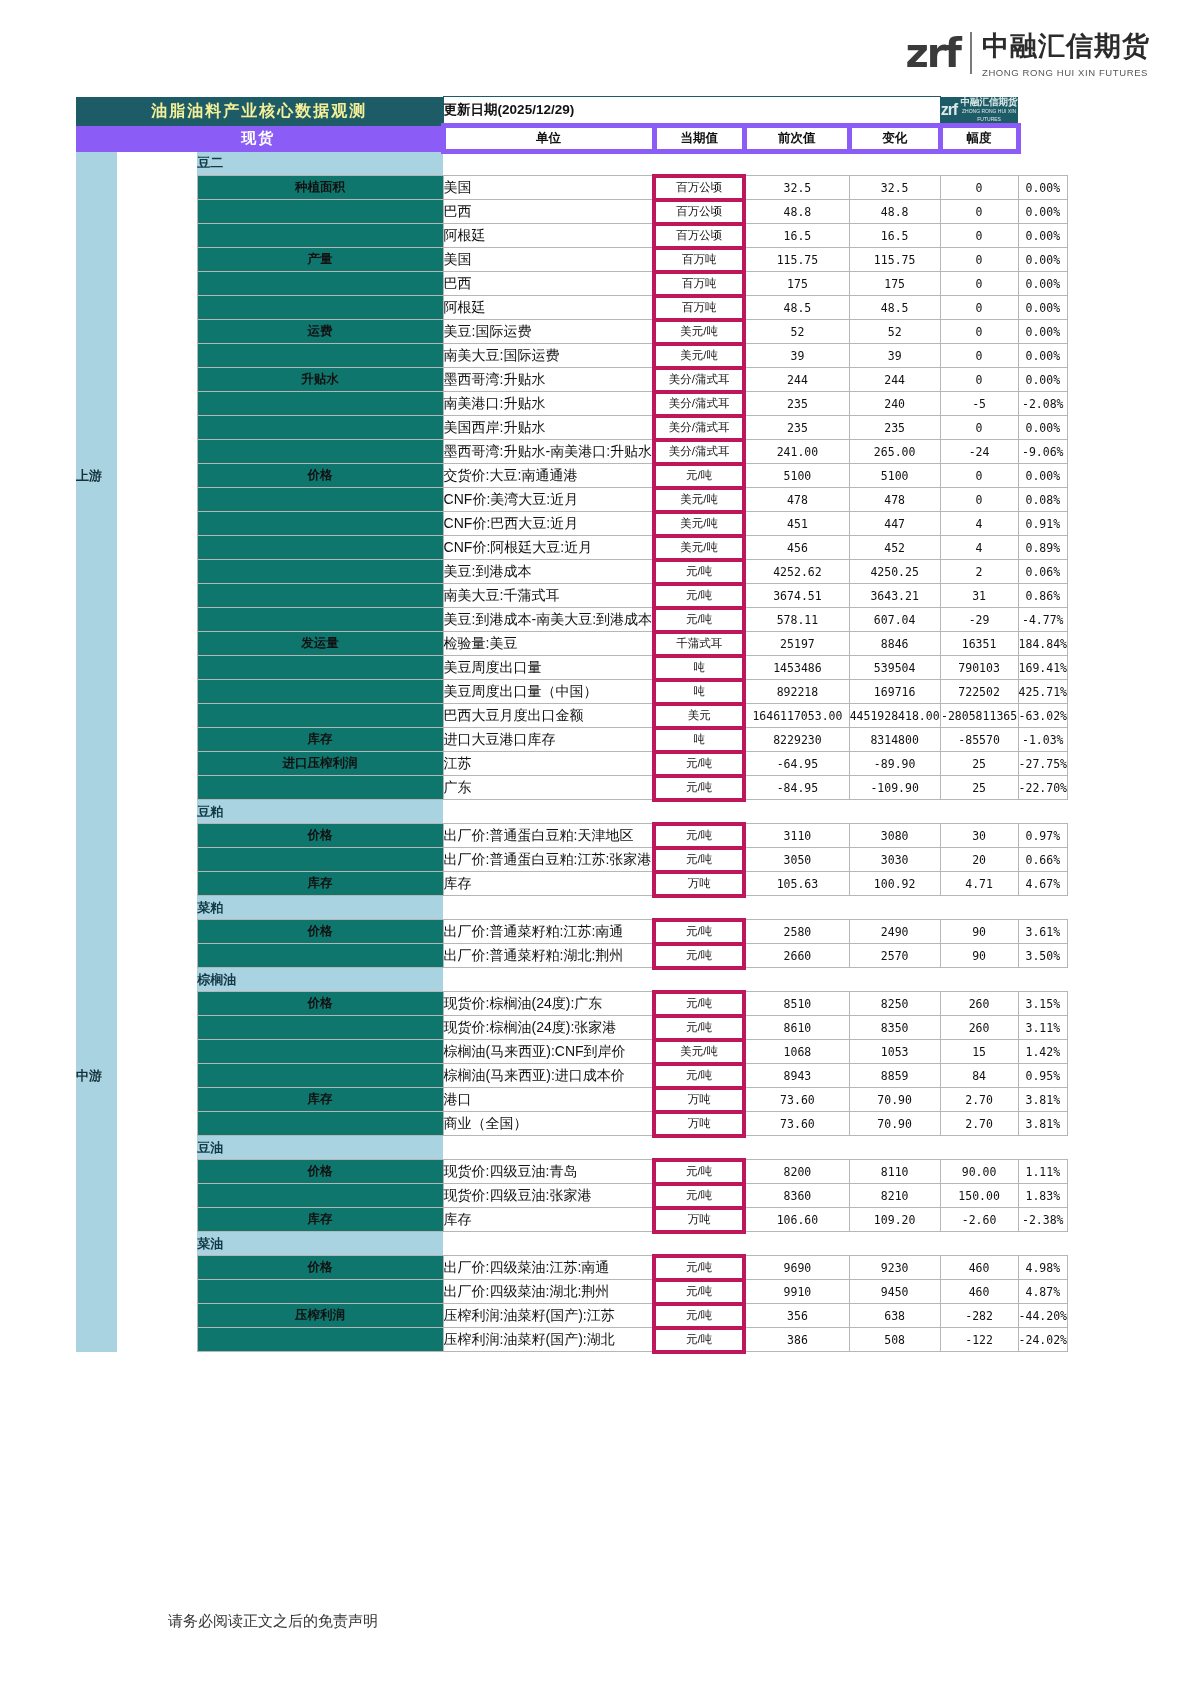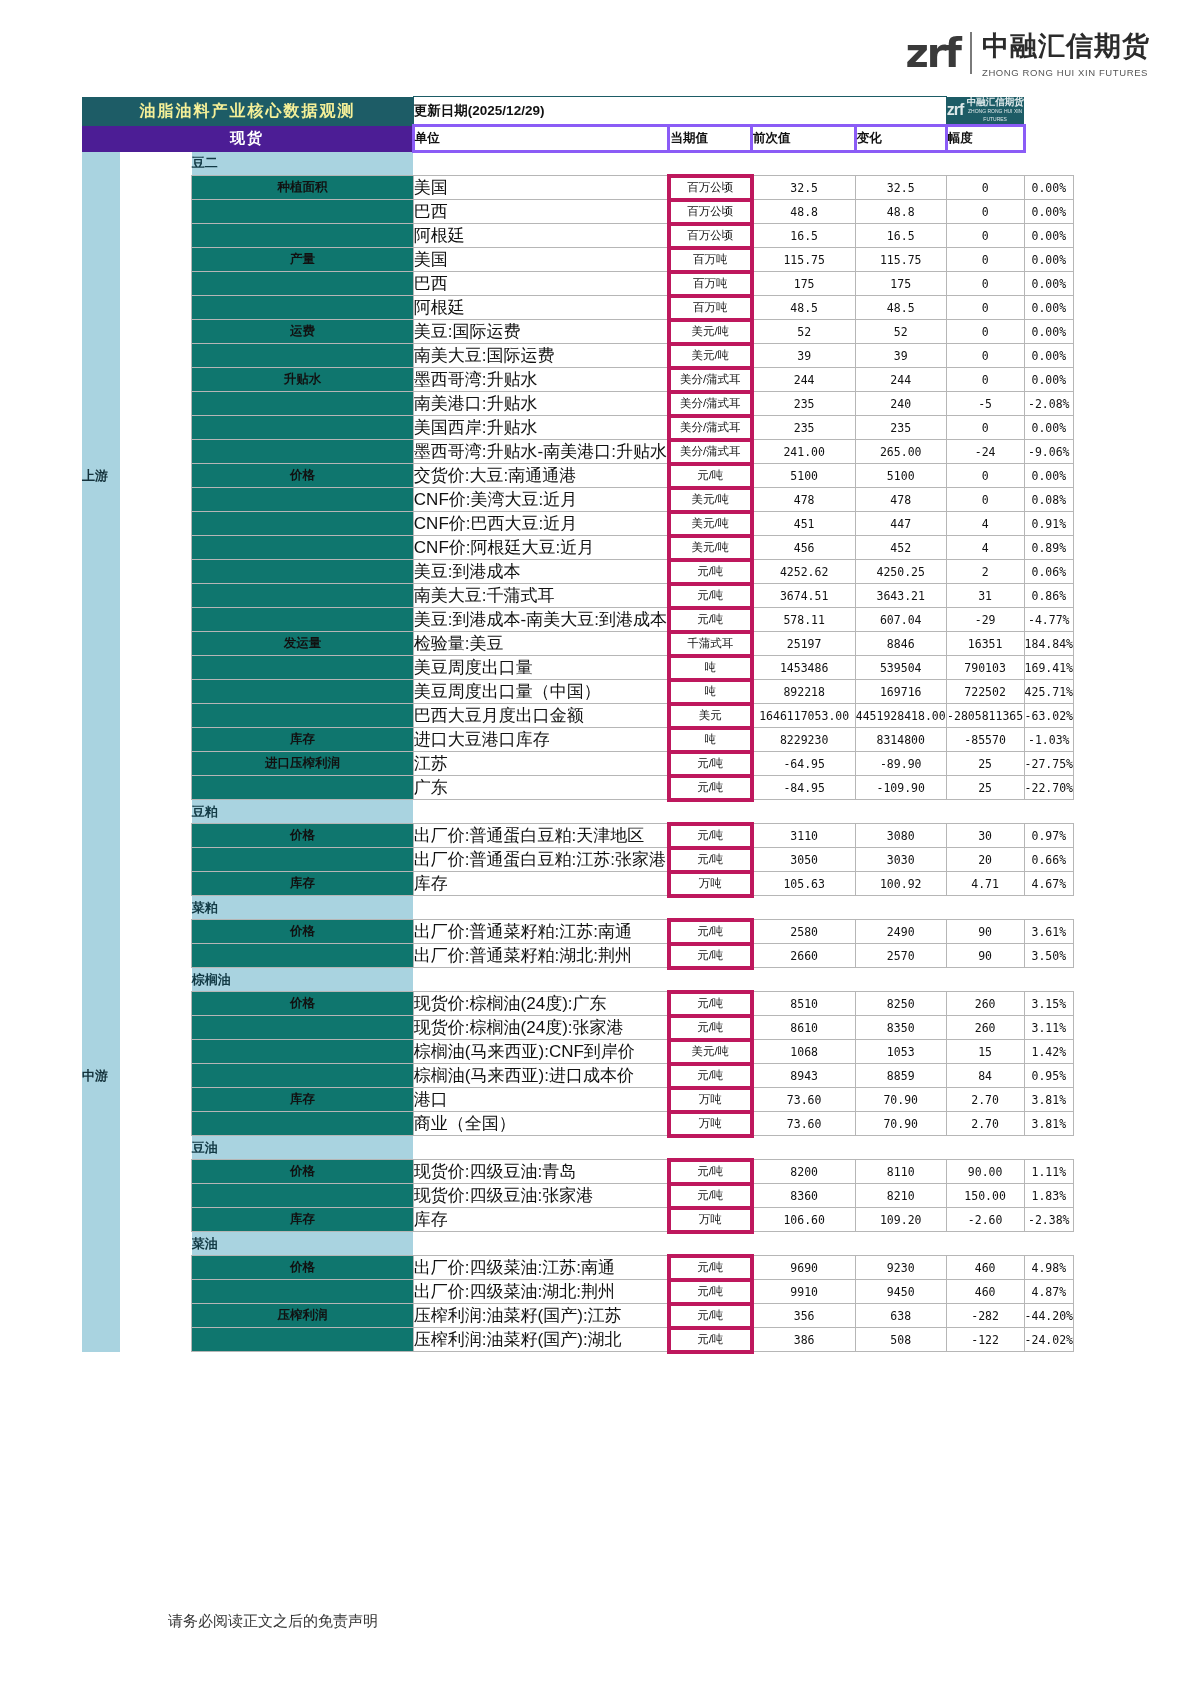--- a/index.html
+++ b/index.html
@@ -24,21 +24,21 @@
     font-size: 40px; font-weight: bold; letter-spacing: -2px;
     color: #3a3a3a; font-family: "DejaVu Sans", sans-serif;
   }
   .logo-divider { width: 2px; height: 42px; background: #7a7a7a; }
   .logo-text-cn { font-size: 27px; font-weight: bold; color: #2b2b2b; letter-spacing: 1px; }
   .logo-text-en { font-size: 9.5px; color: #555; letter-spacing: 0.6px; margin-top: 3px; }
 
   
   .sheet {
     position: absolute;
-    left: 82px; top: 96px;
+    left: 76px; top: 96px;
     width: 992px;
     border-collapse: collapse;
     font-size: 12.5px;
   }
   .sheet td { padding: 0; }
 
   .title-bar {
     background: #1d5c66;
     color: #f5f098;
     font-size: 16px;
@@ -62,31 +62,32 @@
   }
   .logo-cell .mini {
     display: inline-flex; align-items: center; gap: 3px;
     color: #dfe9ea; font-size: 8px; line-height: 1;
   }
   .logo-cell .mini .m1 { font-size: 16px; font-weight: bold; letter-spacing: -1px; }
   .logo-cell .mini .m2 { font-size: 9.5px; font-weight: bold; }
   .logo-cell .mini .m3 { font-size: 5px; }
 
   .subhead {
-    background: #4c1d95;
+    background: #8b5cf6;
     color: #ffffff;
     font-size: 15px;
     font-weight: bold;
     text-align: center;
     height: 26px;
     letter-spacing: 2px;
   }
   .colhead {
     background: #ffffff;
-    border: 3px solid #8b5cf6;
+    border: 5px solid #8b5cf6;
+    text-align: center;
     font-size: 12.5px;
     font-weight: bold;
     height: 26px;
     color: #111;
   }
 
   .seg {
     background: #a9d3e0;
     color: #14323b;
     font-size: 13px;
@@ -109,21 +110,21 @@
     font-size: 12.5px;
     text-align: center;
     vertical-align: middle;
     padding: 2px 4px;
     color: #111;
   }
   .rowlabel.blank { border-color: #b6b6b6; }
   .item {
     border: 1px solid #b6b6b6;
     padding: 2px 6px;
-    font-size: 17px;
+    font-size: 14px;
     height: 24px;
     color: #111;
     white-space: nowrap;
   }
   .num {
     border: 1px solid #b6b6b6;
     text-align: center;
     font-family: "DejaVu Sans Mono", monospace;
     font-size: 11.5px;
     color: #111;

